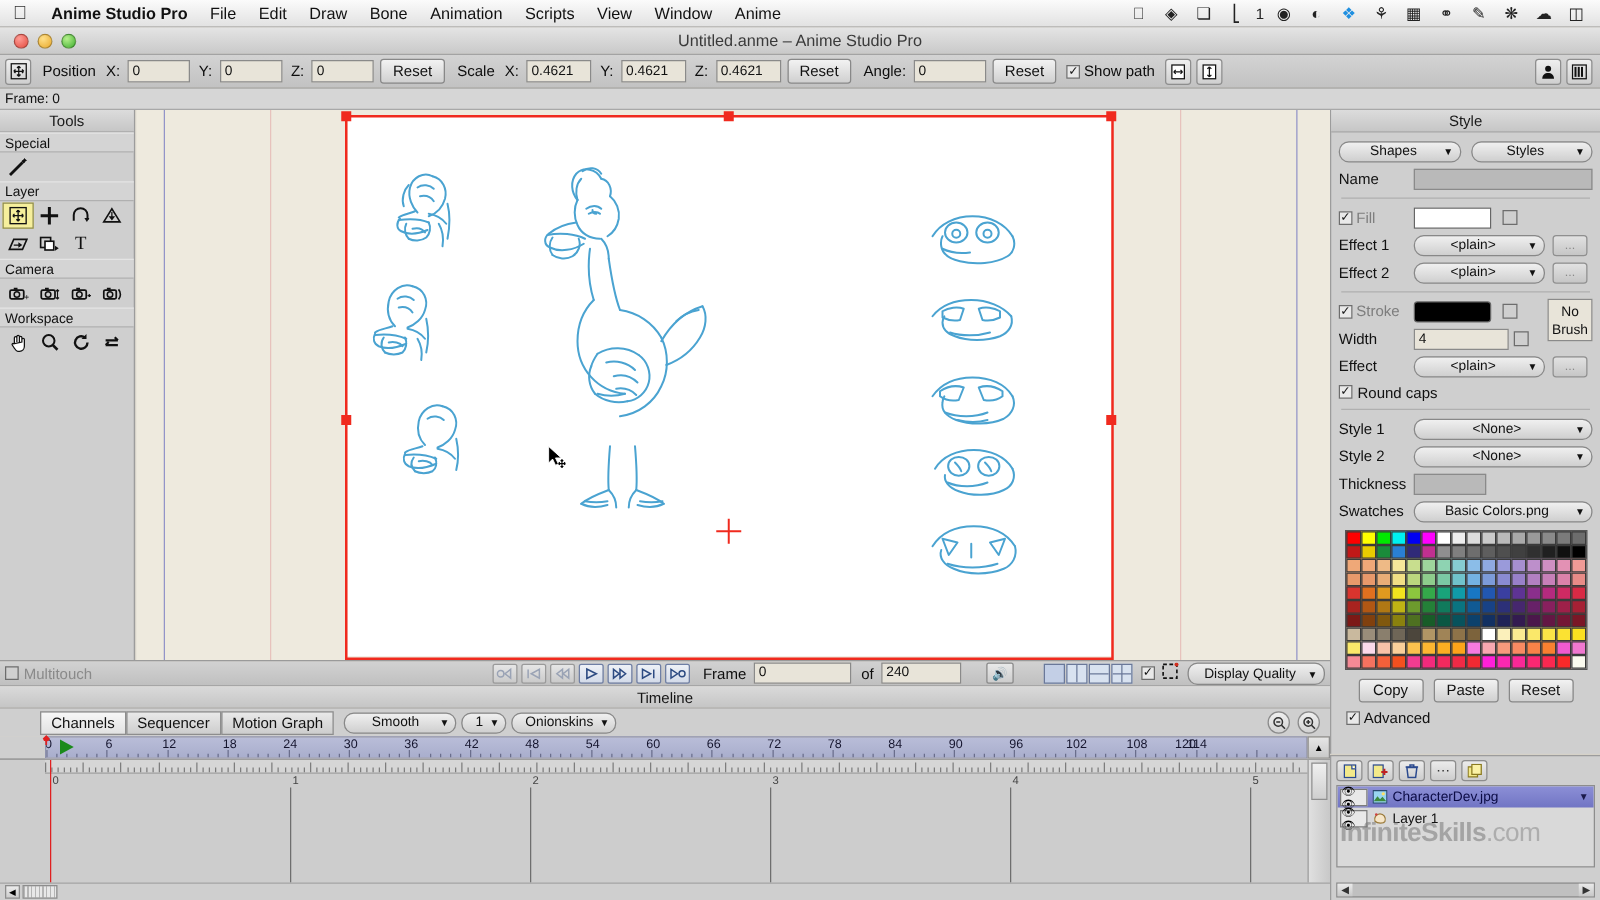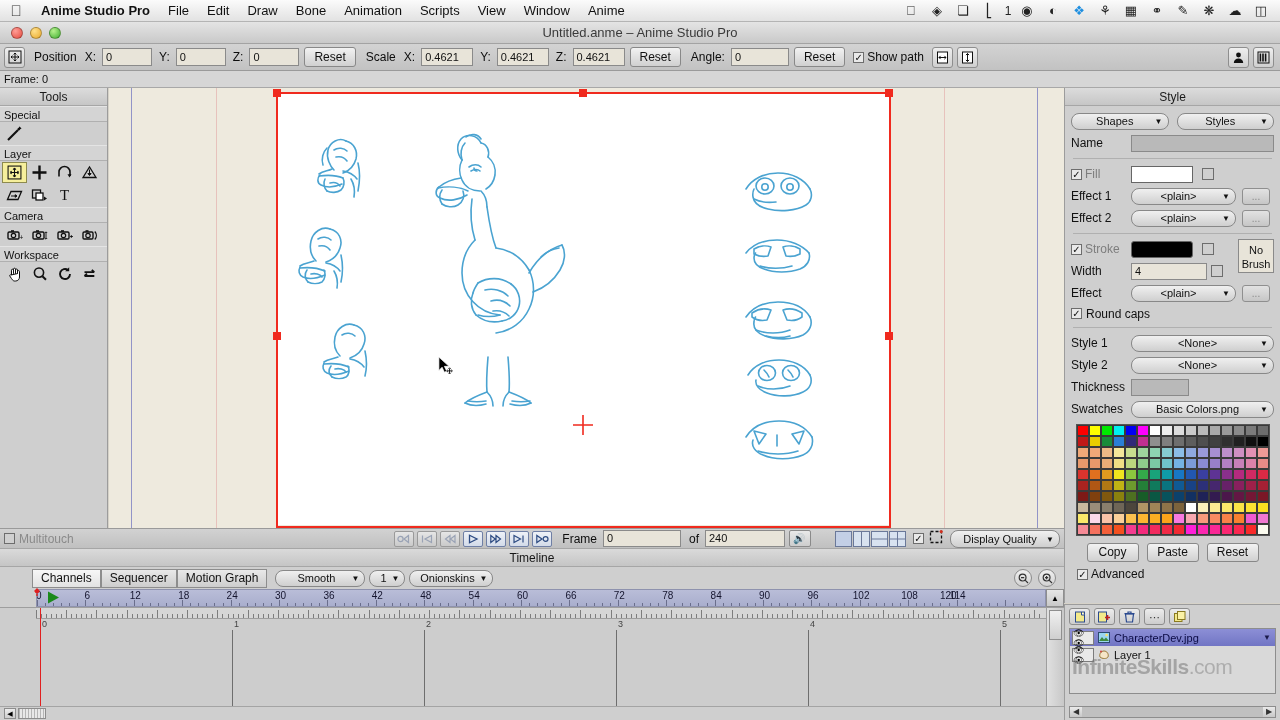--- a/index.html
+++ b/index.html
@@ -1029,21 +1029,21 @@
       <div class="pbtn act">
           <svg width="14" height="10" viewBox="0 0 14 10">
             <path d="M1.8 1.5v7L7 5z" fill="none" stroke="#2d4b82" stroke-width="1.2"></path>
             <circle cx="10.6" cy="5" r="2.4" fill="none" stroke="#2d4b82" stroke-width="1.2"></circle>
           </svg>
         </div>
     </div>
     <span class="tb-label" style="margin-left:10px">Frame</span>
     <div class="pb-field" style="width:78px;margin-right:6px">0</div>
     <span class="tb-label">of</span>
-    <div class="pb-field" style="width:80px;margin-right:4px">240</div>
+    <div class="pb-field" style="width:64px;margin-right:20px">240</div>
     <div class="vbtn" style="margin-right:24px">🔊</div>
     <div style="display:flex;gap:1px;margin-right:7px">
       <div class="vmode"></div>
       <div class="vmode" style="background:#d8e2f0"><svg width="15" height="14" viewBox="0 0 15 14">
             <path d="M7.5 0v14" stroke="#6a7899"></path>
           </svg></div>
       <div class="vmode" style="background:#d8e2f0"><svg width="15" height="14" viewBox="0 0 15 14">
             <path d="M0 7h15" stroke="#6a7899"></path>
           </svg></div>
       <div class="vmode" style="background:#d8e2f0"><svg width="15" height="14" viewBox="0 0 15 14">

